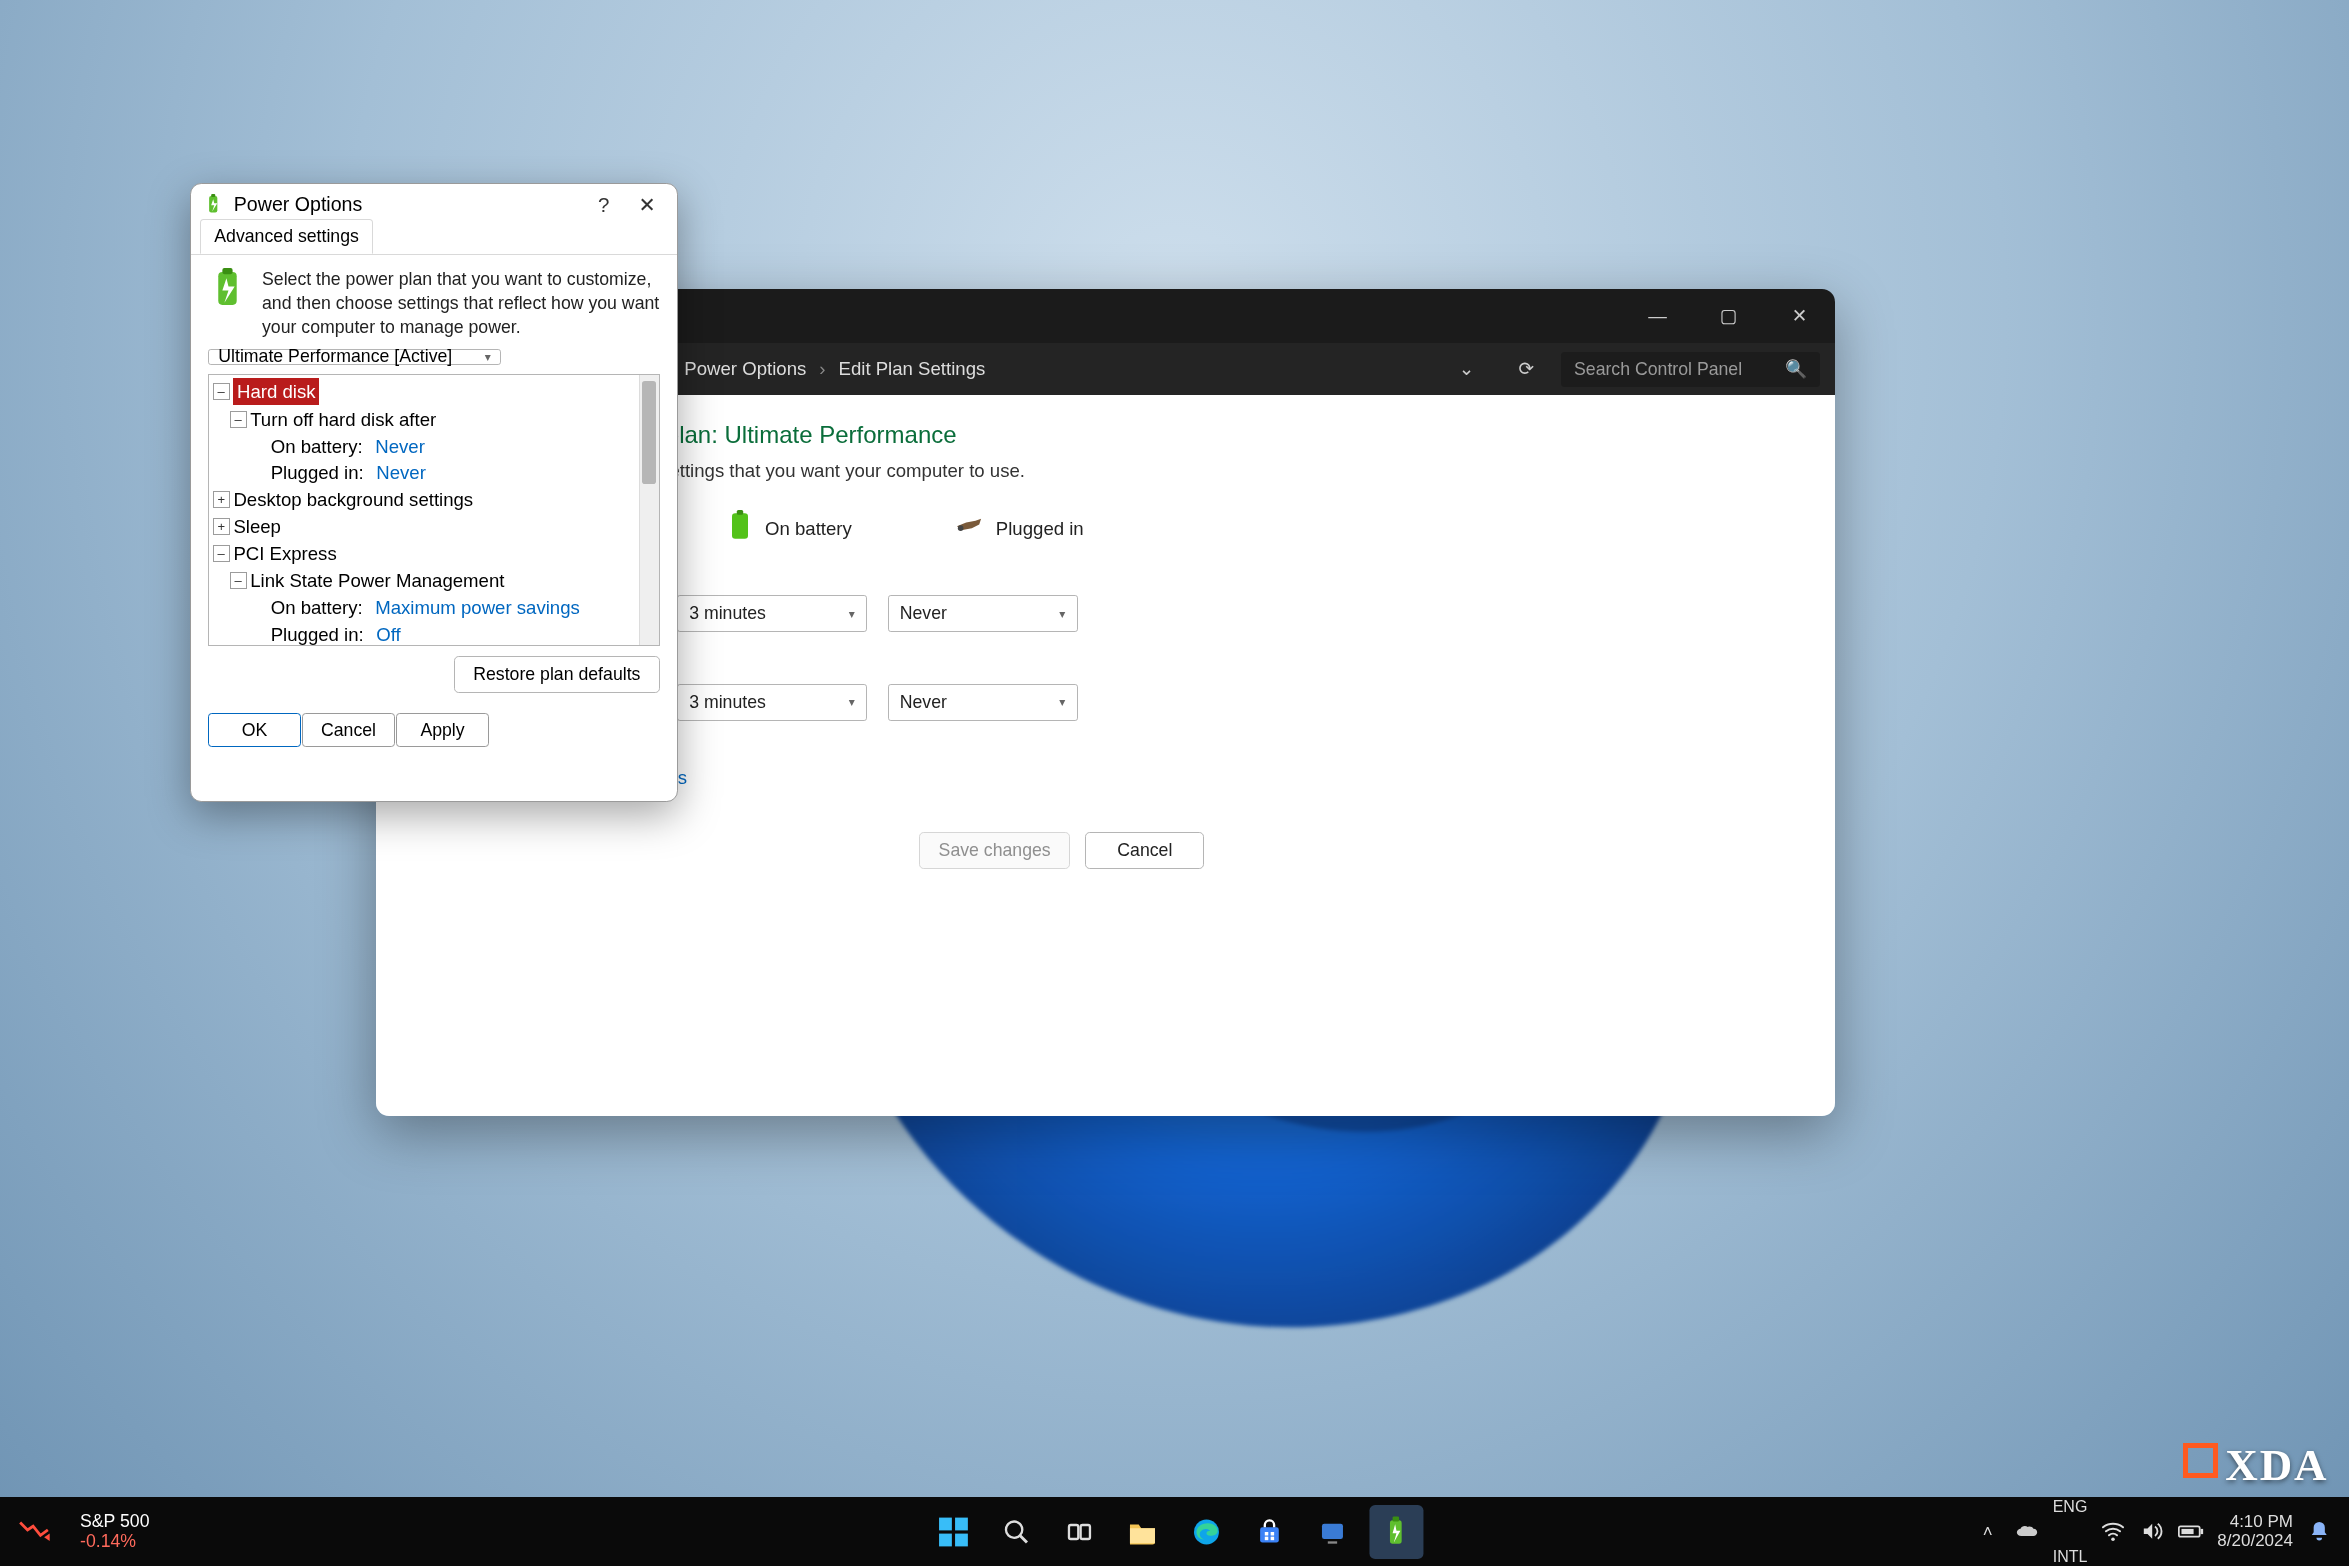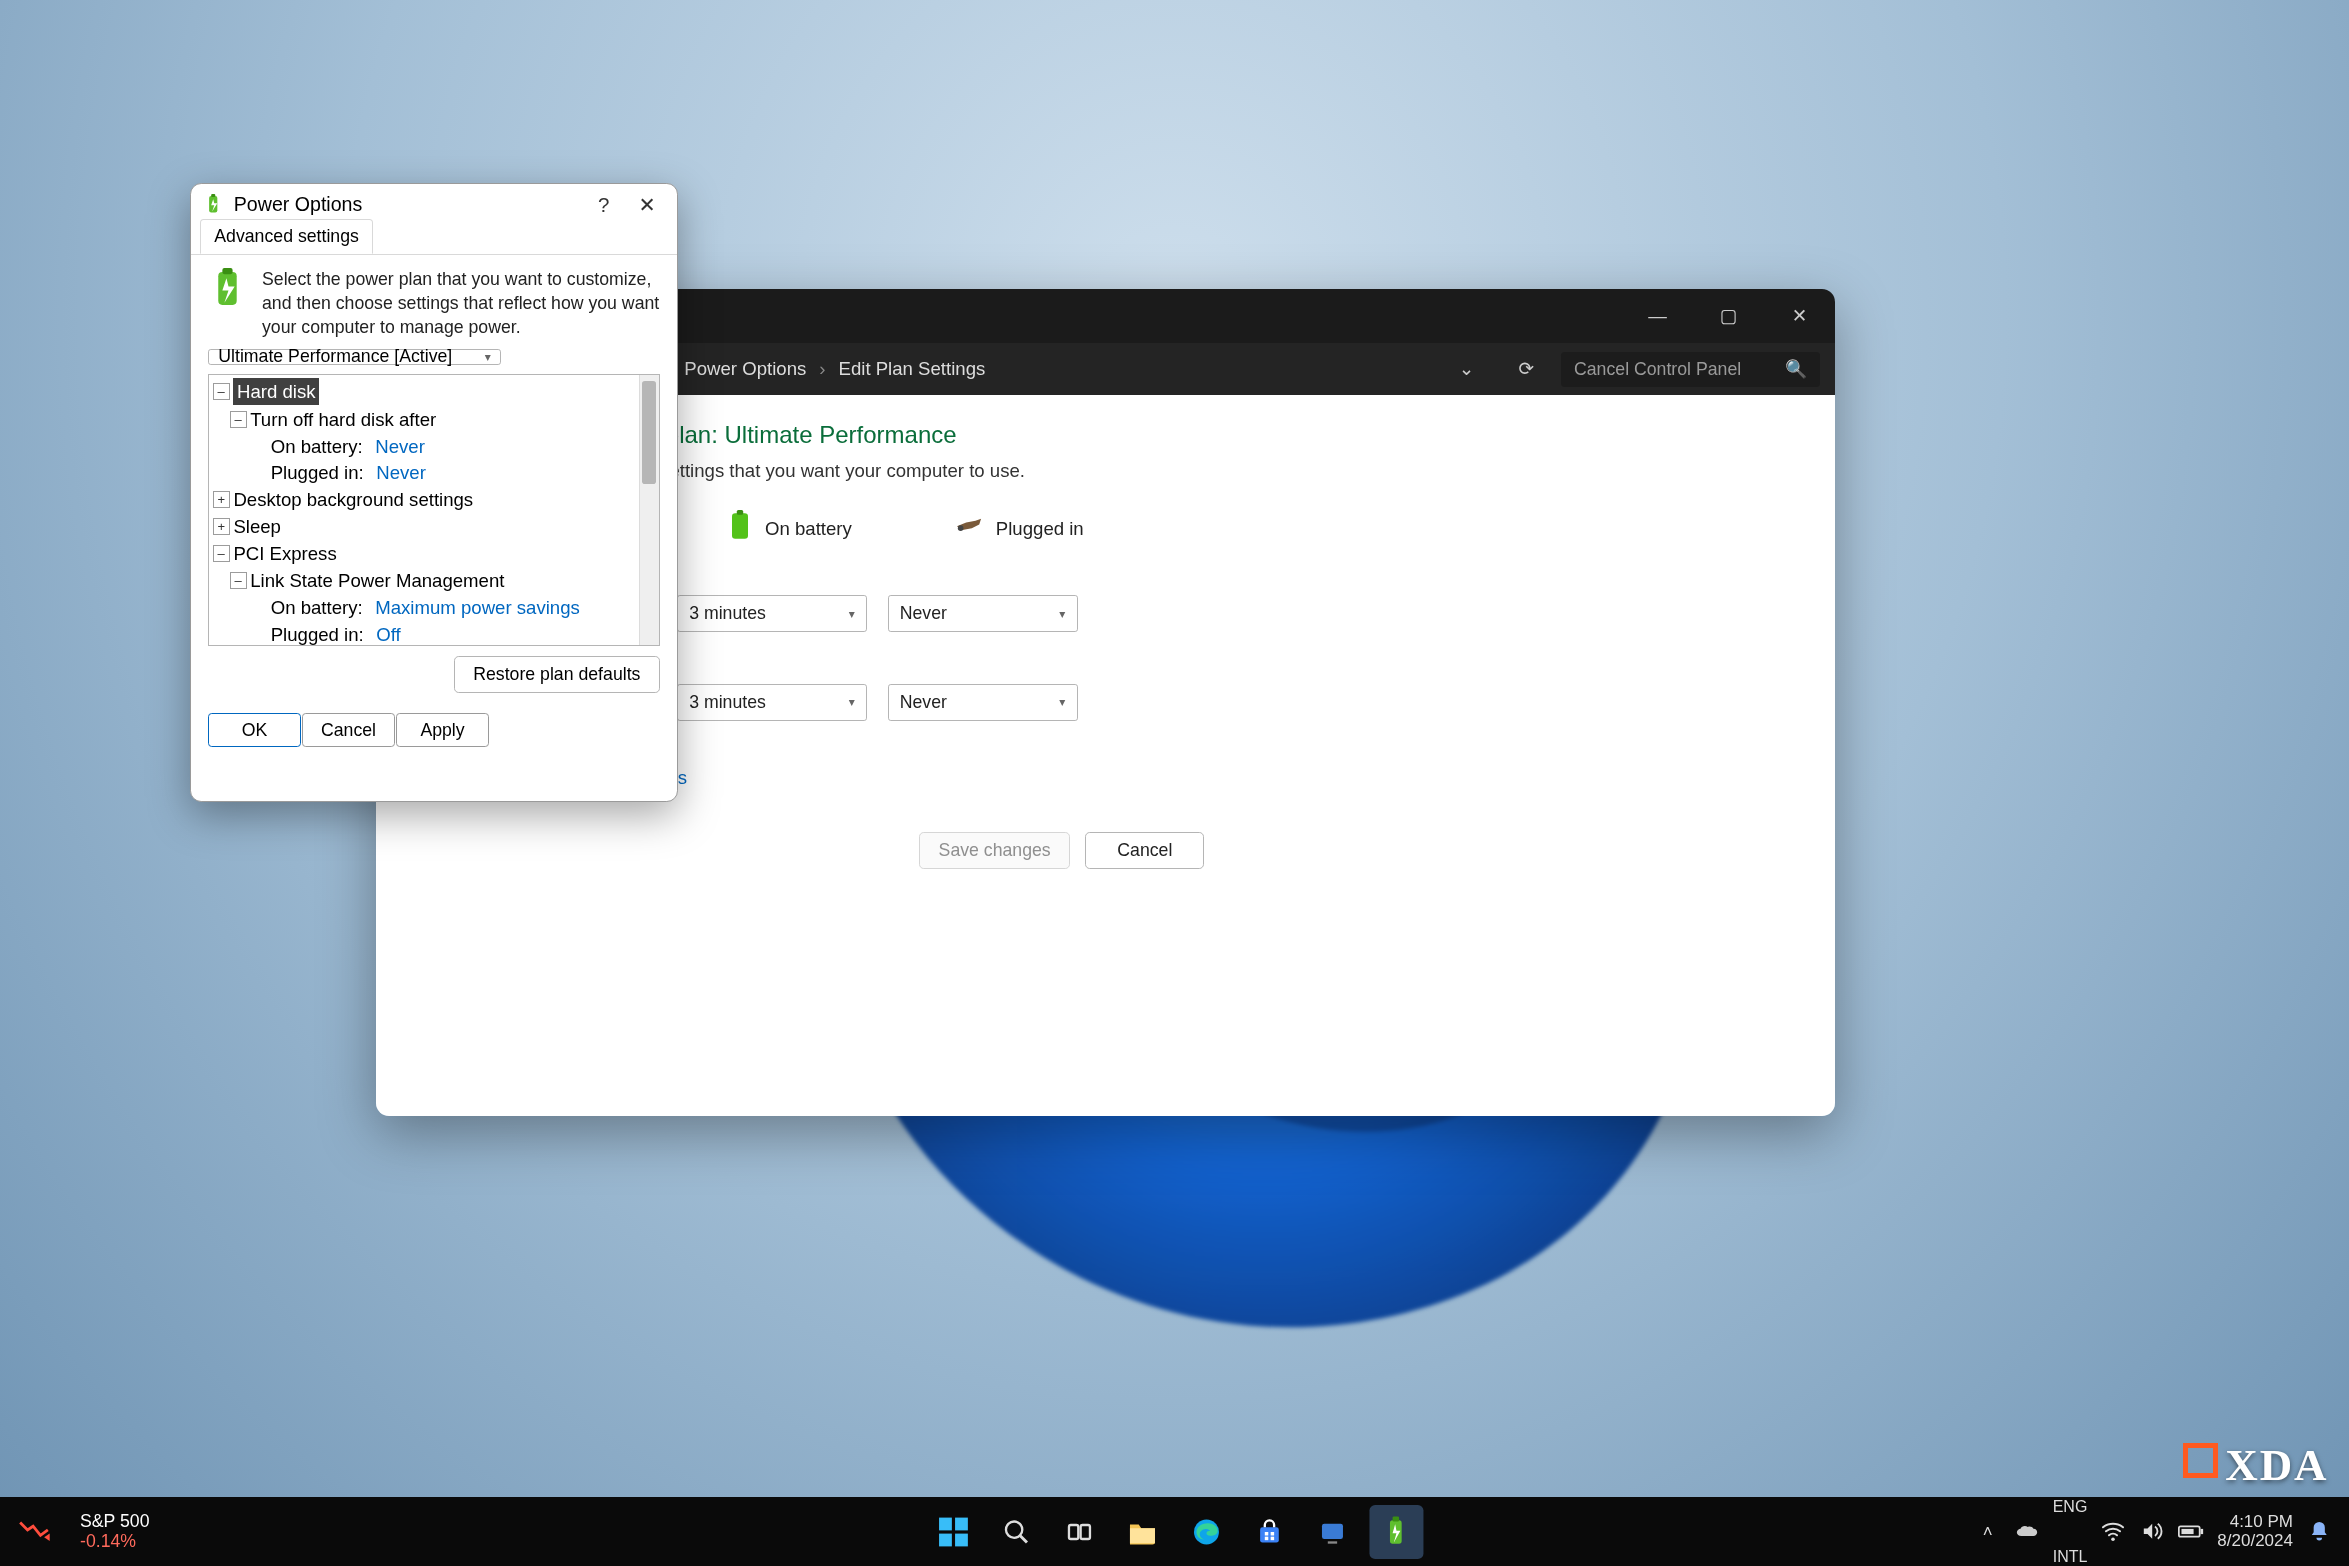--- a/index.html
+++ b/index.html
@@ -83,21 +83,21 @@
   .po-select { height:16px; width:293px; border:0.9px solid #b5b5b5; border-radius:2.8px; display:flex; align-items:center; justify-content:space-between; padding:0 9.3px; font-size:17.7px; margin-bottom:9.3px;}
   .po-tree-wrap { border:0.9px solid #b5b5b5; height:272px; display:flex; }
   .po-tree { flex:1; overflow:auto; font-size:18.6px; line-height:1.35; padding:1.9px 0;}
   .po-sb { width:20.5px; background:#efefef; border-left:0.9px solid #dcdcdc; position:relative;}
   .po-sb .thumb { position:absolute; left:2.8px; right:2.8px; top:5.6px; height:103px; background:#b6b6b6; border-radius:2.8px;}
   .tree-row { display:flex; align-items:center; padding:0.9px 5.6px 0.9px 3.7px; gap:3.7px; white-space:nowrap;}
   .exp { width:17px; height:17px; border:0.9px solid #9c9c9c; display:flex; align-items:center; justify-content:center; font-size:13px; line-height:1; background:#fff; color:#333;}
   .noexp { width:17px; }
   .indent1 { padding-left:20.5px; }
   .indent2 { padding-left:41px; }
-  .sel { background:#404040; color:#fff; padding:0.9px 3.7px; }
+  .sel { background:#b91c1c; color:#fff; padding:0.9px 3.7px; }
   .link { color:#0067c0; }
   .restore-row { display:flex; justify-content:flex-end; padding:9.3px 0 0;}
   .po-btnrow { display:flex; justify-content:flex-start; gap:1px; padding:20.5px 0 17px;}
   .pobtn { width:93px; height:34px; border:0.9px solid #9a9a9a; border-radius:3.7px; background:#fff; font-size:17.7px; display:flex; align-items:center; justify-content:center;}
   .pobtn.default { border:1.4px solid #0067c0; }
 
   
   .xda { position:absolute; right:20.5px; bottom:78px; color:#fff; font:bold 45px/1 "Segoe UI"; text-shadow:0 1.9px 5.6px rgba(0,0,0,.5); letter-spacing:1.9px; display:flex; gap:7.5px;}
   .xda .sq { width:35px; height:35px; border:5.6px solid #ff5a1f; display:inline-block;}
 </style>
@@ -133,21 +133,21 @@
         <span class="bc-sep">›</span>
       <span class="bc-item">All Control Panel Items</span>
         <span class="bc-sep">›</span>
       <span class="bc-item">Power Options</span>
         <span class="bc-sep">›</span>
       <span class="bc-item">Edit Plan Settings</span>
     </div>
     <div class="nav-chev">⌄</div>
     <div class="nav-refresh">⟳</div>
     <div class="cp-search">
-      <span>Cancel Control Panel</span>
+      <span>Search Control Panel</span>
       <span>🔍</span>
     </div>
   </div>
   <div class="cp-body">
     <div class="plan-title">Change settings for the plan: Ultimate Performance</div>
     <div class="plan-desc">Choose the sleep and display settings that you want your computer to use.</div>
 
     <div class="col-headers">
       <div class="col-head">
         <span>

